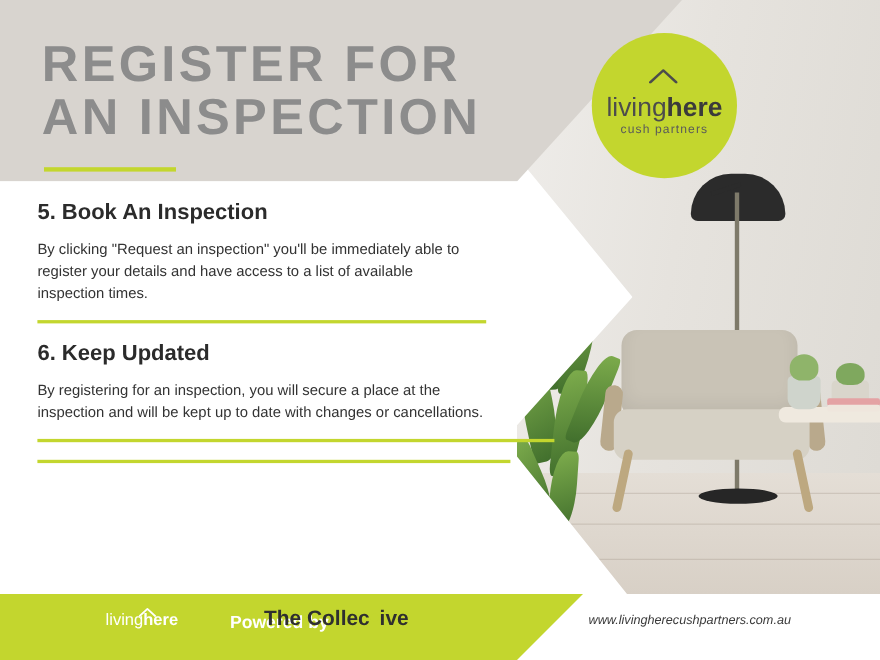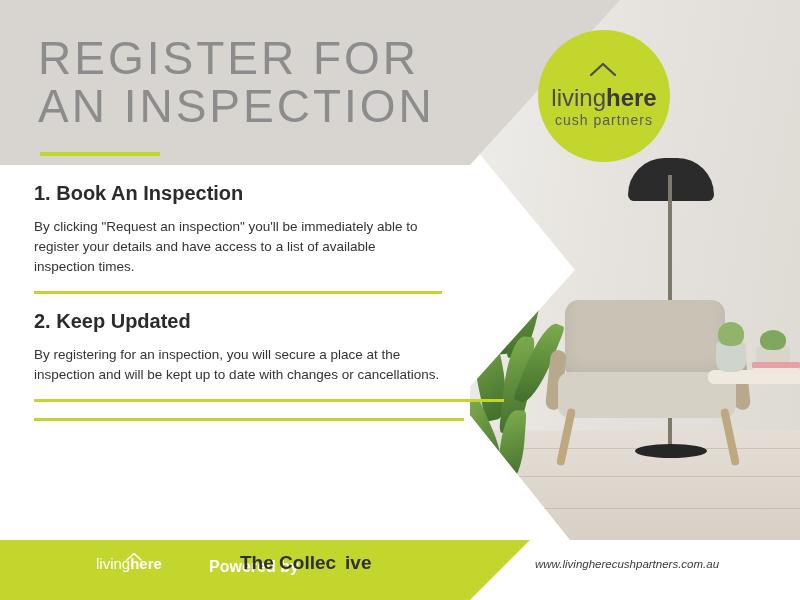--- a/index.html
+++ b/index.html
@@ -180,21 +180,21 @@
     clip-path: polygon(0 0, 620px 0, 470px 165px, 0 165px);
   }
   .title {
     position: absolute;
     left: 38px;
     top: 34px;
     color: #8c8c8c;
     font-size: 46px;
     line-height: 48px;
     letter-spacing: 3px;
-    font-weight: 400;
+    font-weight: 700;
     text-transform: uppercase;
     white-space: pre-line;
   }
   .title-underline {
     position: absolute;
     left: 40px;
     top: 152px;
     width: 120px;
     height: 4px;
     background: #c3d62e;
@@ -238,21 +238,21 @@
     color: #4c4c4c;
     letter-spacing: 0px;
   }
   .logo-text b { font-weight: 700; color: #3b3b3b; }
   .logo-sub {
     position: absolute;
     left: 538px;
     top: 112px;
     width: 132px;
     text-align: center;
-    font-size: 14px;
+    font-size: 11px;
     color: #5a5a5a;
     letter-spacing: 1px;
   }
 
   
   .content {
     position: absolute;
     left: 34px;
     top: 182px;
     width: 430px;
@@ -407,29 +407,29 @@
     <path d="M1 13 L13 2 L25 13" fill="none" stroke="#4c4c4c" stroke-width="2.2" stroke-linecap="round" stroke-linejoin="round"></path>
   </svg>
   <div class="logo-text">
     <span>living</span><b>here</b>
   </div>
   <div class="logo-sub">cush partners</div>
 
   <div class="content">
 
     <div class="step">
-      <p class="step-title">1. Book An Inspection</p>
+      <p class="step-title">5. Book An Inspection</p>
       <p class="step-body">By clicking "Request an inspection" you'll be immediately able to
 register your details and have access to a list of available
 inspection times.</p>
     </div>
     <div class="rule w1"></div>
 
     <div class="step">
-      <p class="step-title">2. Keep Updated</p>
+      <p class="step-title">6. Keep Updated</p>
       <p class="step-body">By registering for an inspection, you will secure a place at the
 inspection and will be kept up to date with changes or cancellations.</p>
     </div>
     <div class="rule w2"></div>
 
     <div class="step">
     </div>
     <div class="rule w3"></div>
 
   </div>

